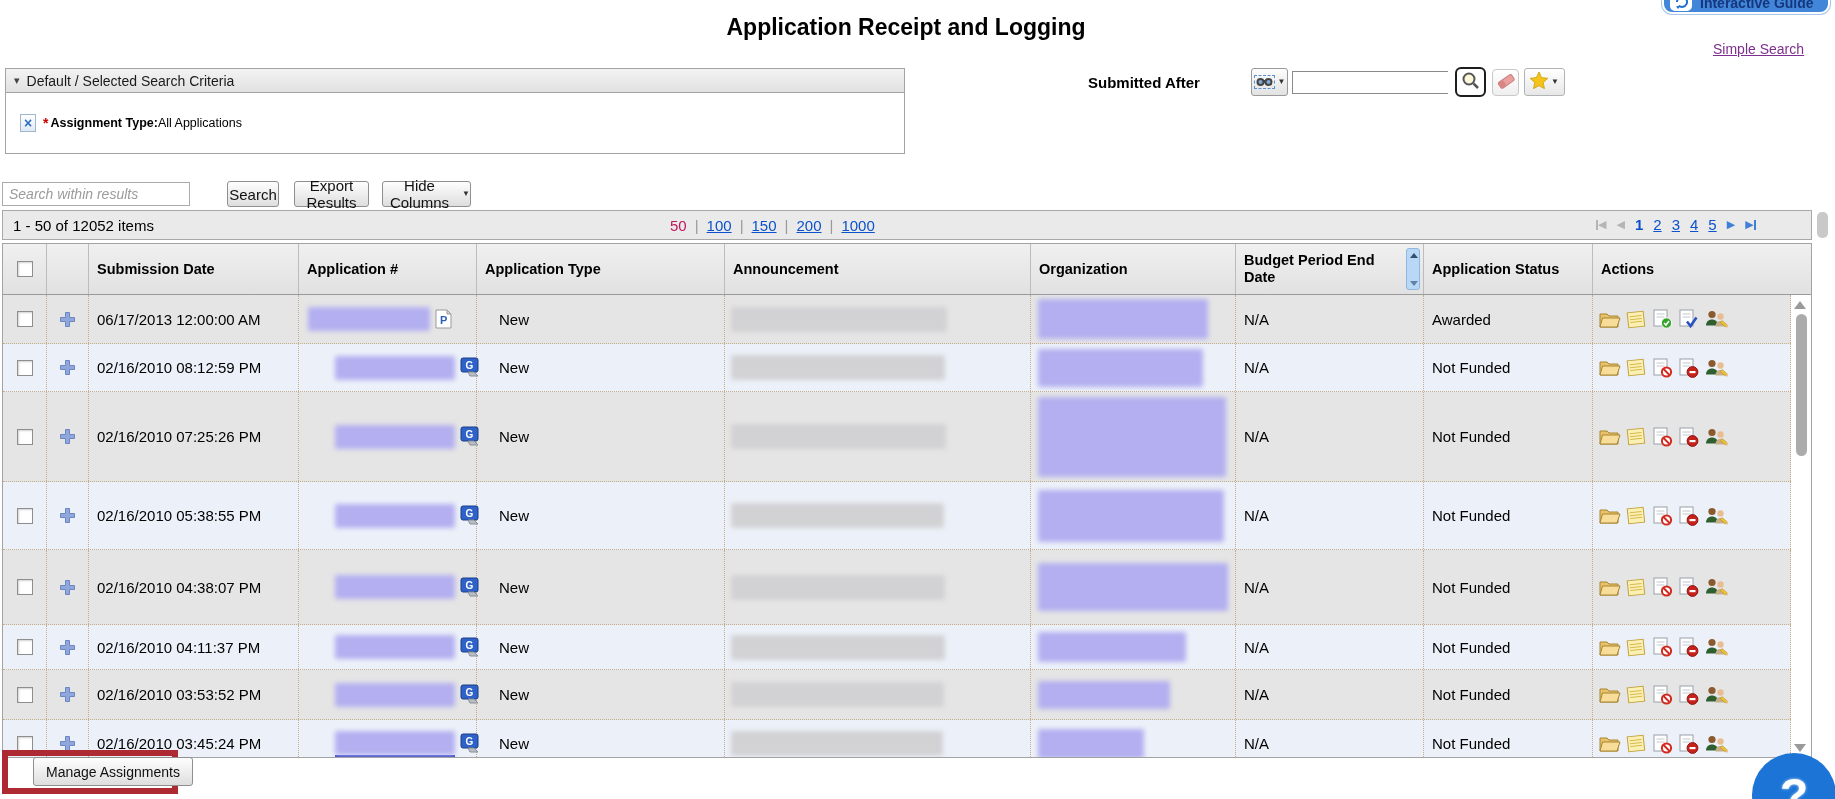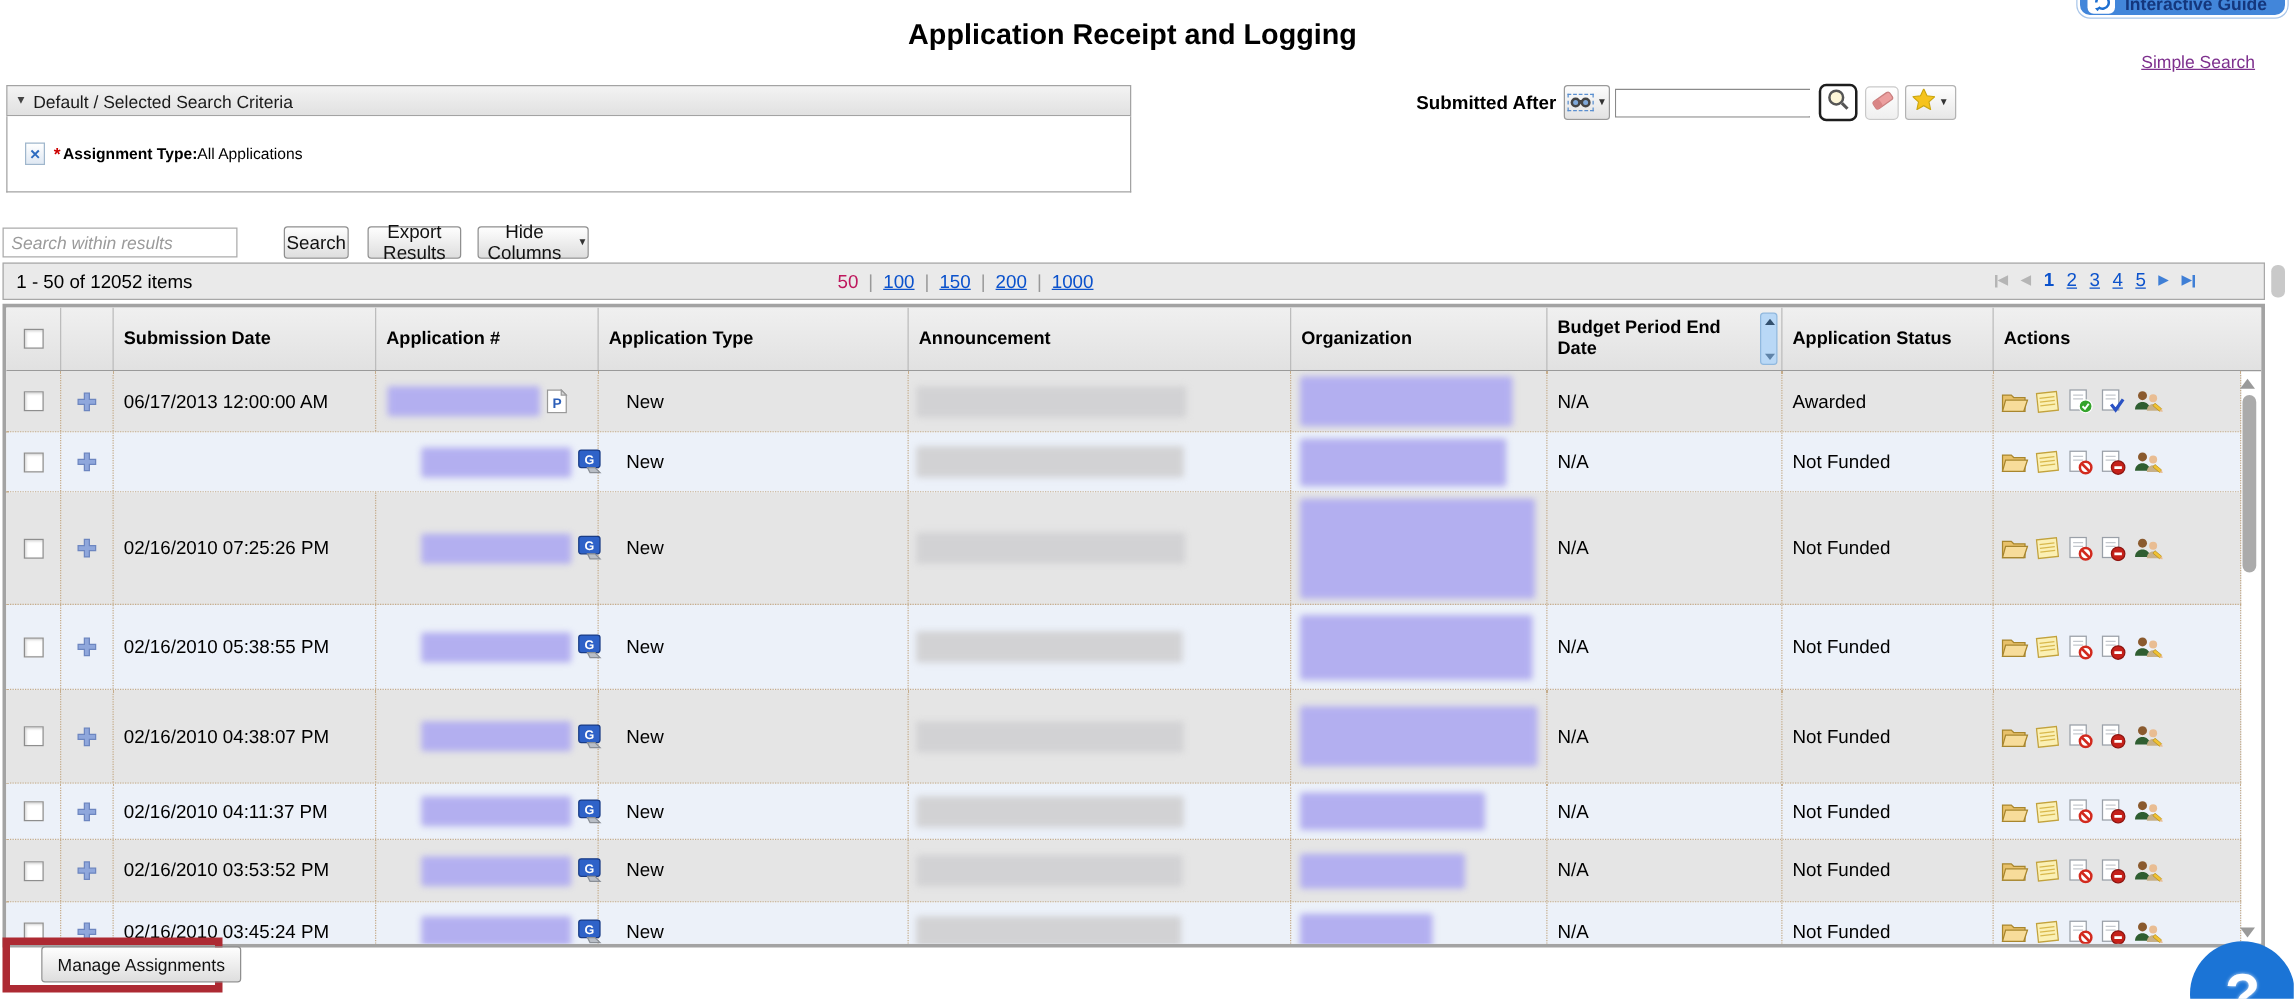--- a/index.html
+++ b/index.html
@@ -27,21 +27,21 @@
   .guide-ic {
     width:22px; height:20px; background:#fff; border-radius:5px;
     display:flex; align-items:center; justify-content:center; flex:0 0 auto;
   }
   
   .simple-search {
     position:absolute; left:1713px; top:41px; font-size:14px;
     color:#7d2f8d; text-decoration:underline; cursor:pointer;
   }
   
-  .qs-label { position:absolute; left:1088px; top:74px; width:157px; text-align:right; font-weight:bold; font-size:15px; }
+  .qs-label { position:absolute; left:1088px; top:74px; width:157px; font-weight:bold; font-size:15px; }
   .qs-field-btn {
     position:absolute; left:1251px; top:68px; width:37px; height:28px;
     background:linear-gradient(#fdfdfd,#e2e2e2); border:1px solid #9a9a9a; border-radius:3px;
     display:flex; align-items:center; justify-content:center; gap:3px; cursor:pointer;
   }
   .binoc-wrap { border:1px dashed #5a8fd0; padding:0 1px; display:flex; }
   .caret { font-size:8px; color:#333; line-height:1; }
   .qs-combo {
     position:absolute; left:1292px; top:71px; width:156px; height:23px;
     border:1px solid #8a8a8a; background:#fff; display:flex;
@@ -118,21 +118,21 @@
   .arr { display:flex; align-items:center; font-size:11px; line-height:1; cursor:pointer; }
   .arr .vbar { width:2px; height:10px; background:currentColor; }
   .arr-off { color:#b5b5b5; }
   .arr-on { color:#3f7fd6; }
   .pg-active { color:#0b52cc; font-weight:bold; }
   .pg-link { color:#0b52cc; text-decoration:underline; cursor:pointer; }
   .win-scroll-stub { position:absolute; left:1817px; top:212px; width:11px; height:26px; background:#c9c9c9; border-radius:5px; }
   
   .grid {
     position:absolute; left:2px; top:243px; width:1810px; height:515px;
-    border:3px solid #a3a3a3; background:#fff; overflow:hidden;
+    border:1px solid #a3a3a3; background:#fff; overflow:hidden;
   }
   .ghead {
     position:relative; height:51px; background:linear-gradient(#f0f0f0,#e1e1e1);
     border-bottom:1px solid #9a9a9a; font-weight:bold; font-size:14.5px;
   }
   .hcell { position:absolute; top:0; height:100%; border-right:1px solid #bcbcbc; display:flex; align-items:center; padding:0 8px; line-height:1.15; }
   .gbody { position:relative; width:1788px; }
   .trow { position:relative; border-bottom:1px dotted #c5ac8b; background:#e5e5e5; }
   .trow.alt { background:#ecf1f9; }
   .cell { position:absolute; top:0; height:100%; border-right:1px dotted #c5ac8b; display:flex; align-items:center; }
@@ -436,20 +436,23 @@
     <div class="cell x0">
           <span class="checkbox"></span>
         </div>
     <div class="cell x1">
       <span class="expand">
         <svg width="17" height="17" viewBox="0 0 17 17">
               <path d="M6.5 1.5h4v5h5v4h-5v5h-4v-5h-5v-4h5z" fill="#8fa7dc" stroke="#6d86c0"></path>
             </svg>
       </span>
     </div>
+    <div class="cell x2">
+          <span class="txt">02/16/2010 08:12:59 PM</span>
+        </div>
     <div class="cell x3">
       <span class="app-wrap" style="margin-left: 36px;">
             <span class="redact lav" style="width: 120px;"></span>
           </span>
       <span class="appicon">
             <svg width="22" height="21" viewBox="0 0 22 21">
               <rect x="1" y="1" width="17" height="14" rx="2" fill="#2e62c8" stroke="#1a3c86"></rect>
               <text x="5.5" y="12" font-size="10" font-weight="bold" fill="#fff" font-family="Liberation Sans,sans-serif">G</text>
               <path d="M8 15h6l4 4h-8z" fill="#b9bec6" stroke="#8a8f96"></path>
             </svg>

